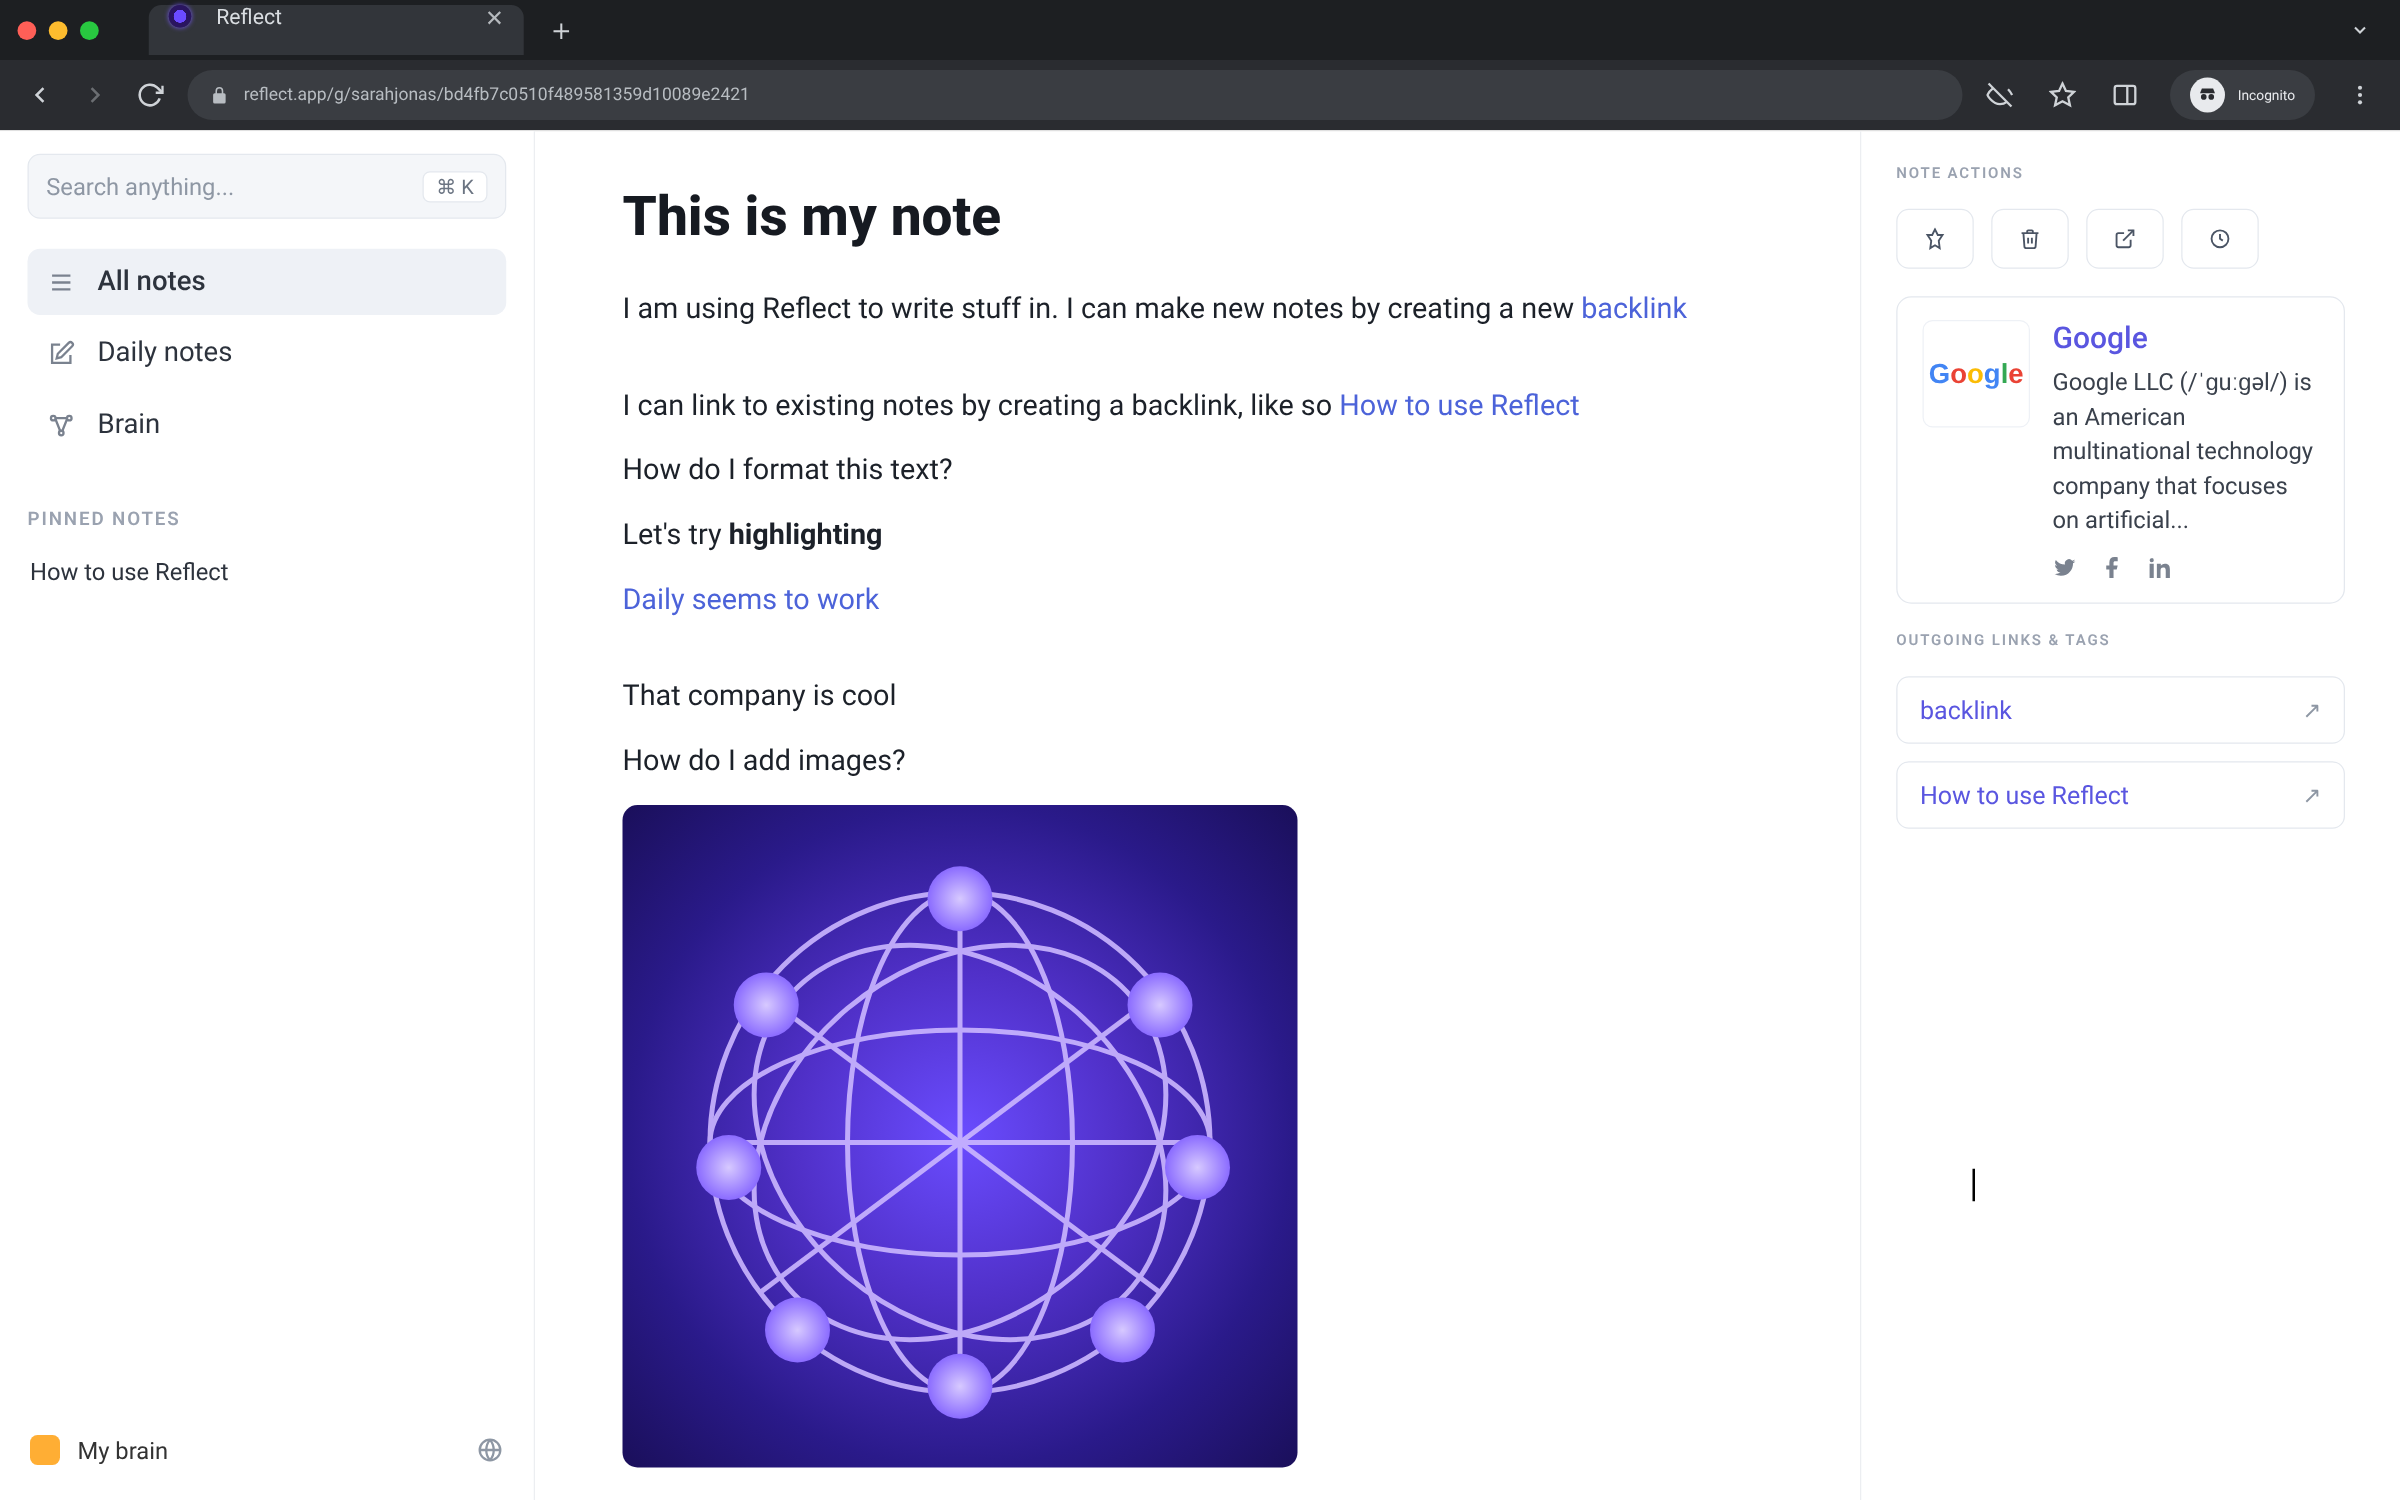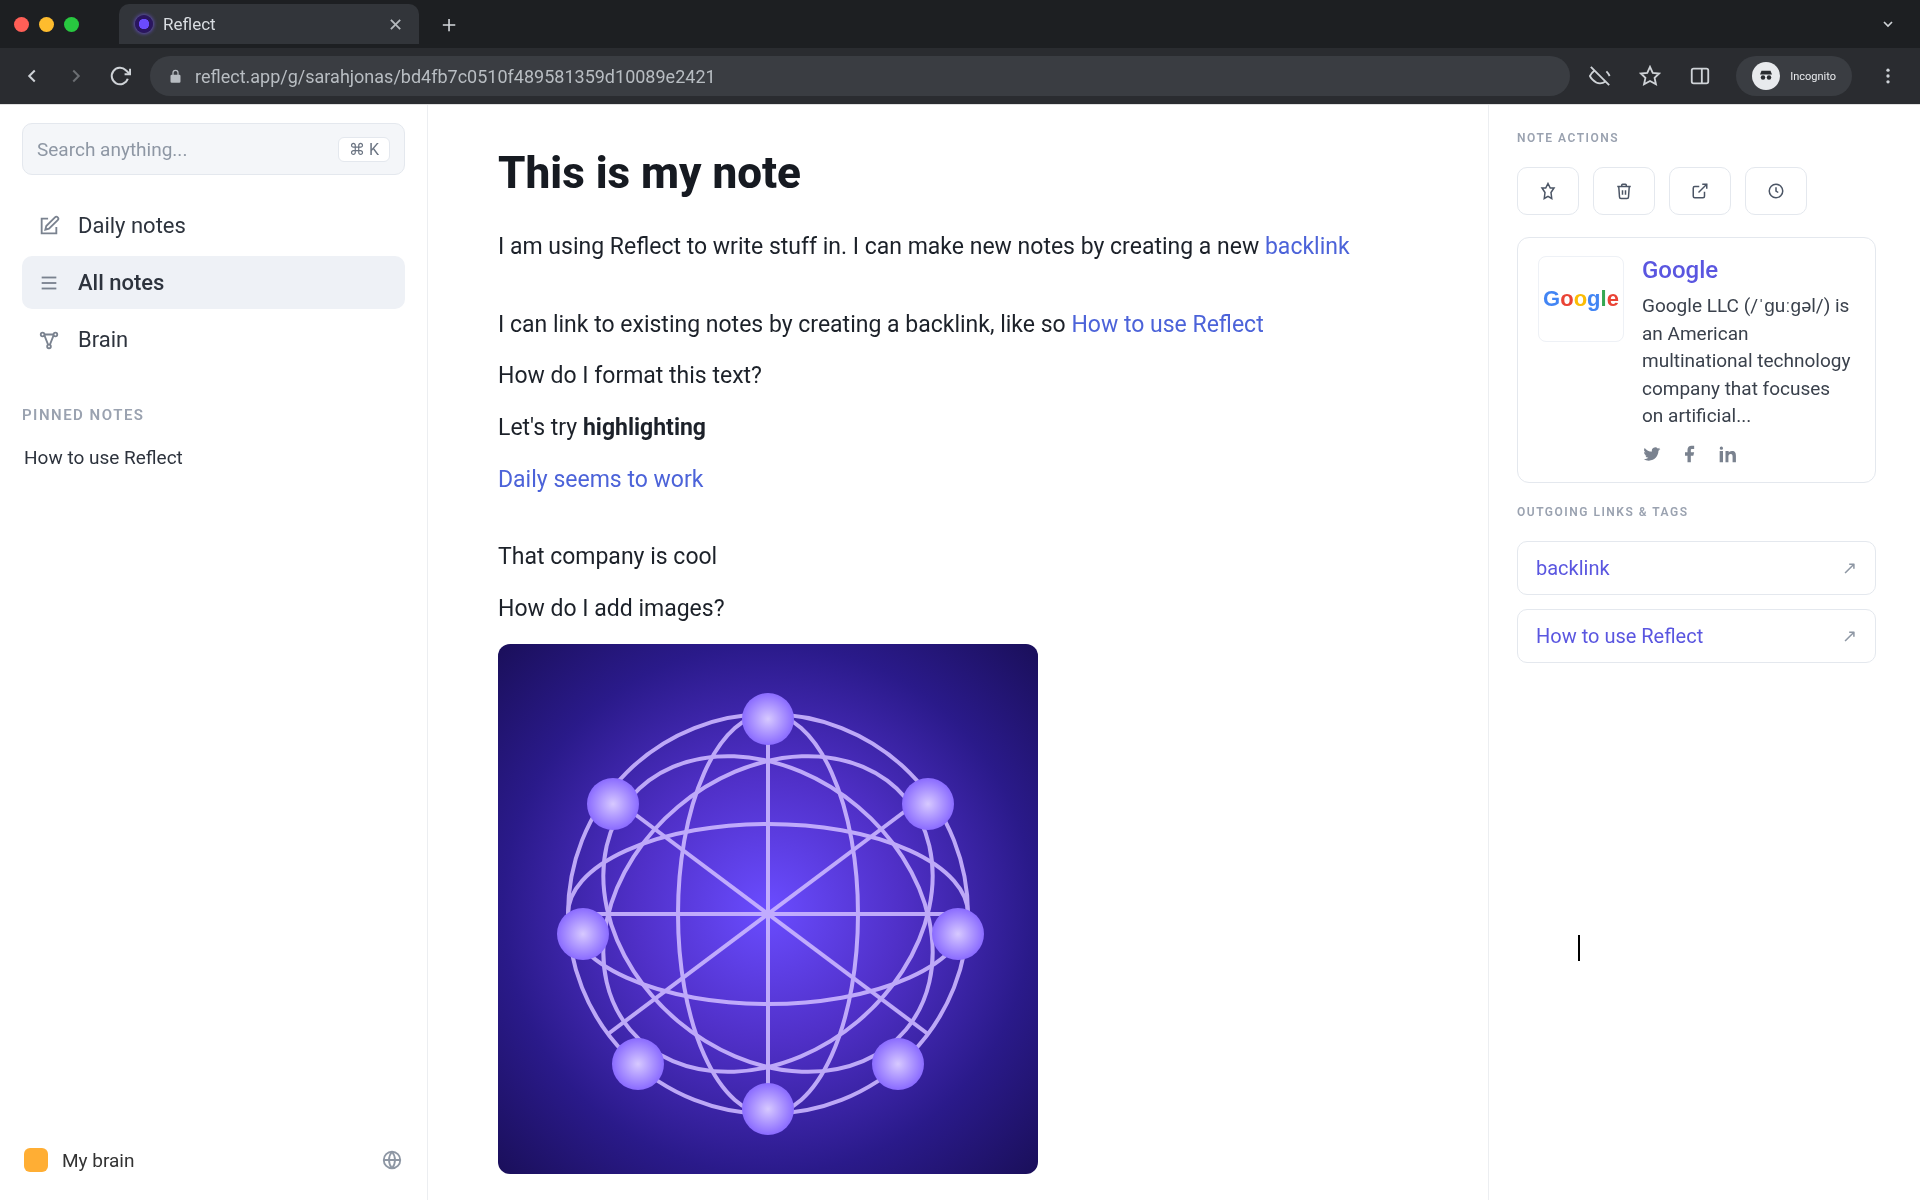--- a/index.html
+++ b/index.html
@@ -9,42 +9,42 @@
     background: #fff; overflow: hidden;
     font-size: 18px;
   }
 
   
   .browser-top { background:#1d1f22; height:48px; display:flex; align-items:center; padding:0 14px; }
   .traffic { display:flex; gap:10px; margin-right:40px; }
   .traffic span { width:15px; height:15px; border-radius:50%; display:inline-block; }
   .t-red{background:#ff5f57;} .t-yellow{background:#febc2e;} .t-green{background:#28c840;}
   .tab {
-    display:flex; align-items:center; gap:10px;
+    display:flex; align-items:flex-start; gap:20px;
     background:#32353a; color:#d9dde1; height:40px; padding:0 16px;
     border-radius:10px 10px 0 0; min-width:300px; font-size:17px;
   }
   .tab-favicon {
     width:18px; height:18px; border-radius:50%;
     background:radial-gradient(circle,#6b4bff 0 40%, #2a1560 41% 100%);
     box-shadow:0 0 4px #7a5cff;
   }
   .tab-close { margin-left:auto; color:#b5b9bd; font-size:18px; cursor:pointer; }
   .new-tab { color:#cfd3d7; font-size:24px; padding:0 18px; cursor:pointer; }
   .tab-expand { margin-left:auto; color:#cfd3d7; font-size:18px; padding:0 10px; cursor:pointer; }
 
   .browser-url {
     background:#2a2c30; height:56px; display:flex; align-items:center; gap:16px;
     padding:0 18px; color:#cfd3d7;
   }
   .nav-icon { width:28px; color:#cfd3d7; display:flex; justify-content:center; cursor:pointer; }
   .nav-icon.disabled{ color:#6b6e72; cursor:default;}
   .url-bar {
     flex:1; background:#3a3d42; height:40px; border-radius:20px;
-    display:flex; align-items:center; padding:0 18px; gap:12px; color:#b8bdc2; font-size:18px;
+    display:flex; align-items:center; padding:0 18px; gap:12px; color:#b8bdc2; font-size:14px;
     overflow:hidden;
   }
   .url-bar .lock{ color:#b8bdc2; font-size:15px;}
   .right-icons{ display:flex; align-items:center; gap:22px; }
   .incog-pill{
     display:flex; align-items:center; gap:10px; background:#3a3d42;
     padding:6px 16px; border-radius:20px; color:#e8eaed; font-size:11px;
   }
   .incog-avatar{
     width:28px;height:28px;border-radius:50%;
@@ -237,38 +237,38 @@
 
 <div class="app">
 
   <aside class="sidebar">
     <div class="search">
       <span>Search anything...</span>
       <span class="search-kbd">⌘ K</span>
     </div>
 
     <nav class="nav-list">
-      <div class="nav-item">
-        <span class="ic">
-          <svg width="22" height="22" viewBox="0 0 24 24" fill="none" stroke="currentColor" stroke-width="2">
-              <path d="M11 4H4v16h16v-7"></path>
-              <path d="M18.5 2.5a2.1 2.1 0 0 1 3 3L12 15l-4 1 1-4 9.5-9.5z"></path>
-            </svg>
-        </span>
-        <span>Daily notes</span>
-      </div>
       <div class="nav-item active">
         <span class="ic">
           <svg width="22" height="22" viewBox="0 0 24 24" fill="none" stroke="currentColor" stroke-width="2">
               <line x1="4" y1="6" x2="20" y2="6"></line>
               <line x1="4" y1="12" x2="20" y2="12"></line>
               <line x1="4" y1="18" x2="20" y2="18"></line>
             </svg>
         </span>
         <span>All notes</span>
+      </div>
+      <div class="nav-item">
+        <span class="ic">
+          <svg width="22" height="22" viewBox="0 0 24 24" fill="none" stroke="currentColor" stroke-width="2">
+              <path d="M11 4H4v16h16v-7"></path>
+              <path d="M18.5 2.5a2.1 2.1 0 0 1 3 3L12 15l-4 1 1-4 9.5-9.5z"></path>
+            </svg>
+        </span>
+        <span>Daily notes</span>
       </div>
       <div class="nav-item">
         <span class="ic">
           <svg width="22" height="22" viewBox="0 0 24 24" fill="none" stroke="currentColor" stroke-width="2">
               <circle cx="5" cy="6" r="2"></circle>
               <circle cx="19" cy="6" r="2"></circle>
               <circle cx="12" cy="19" r="2"></circle>
               <path d="M7 7l4 10M17 7l-4 10M7 6h10"></path>
             </svg>
         </span>

